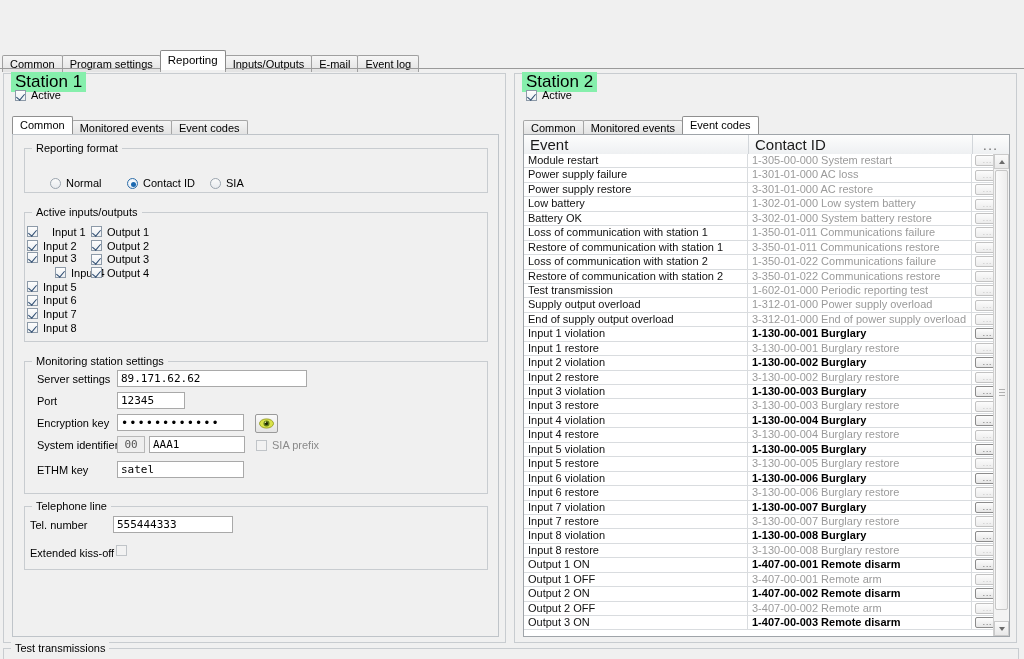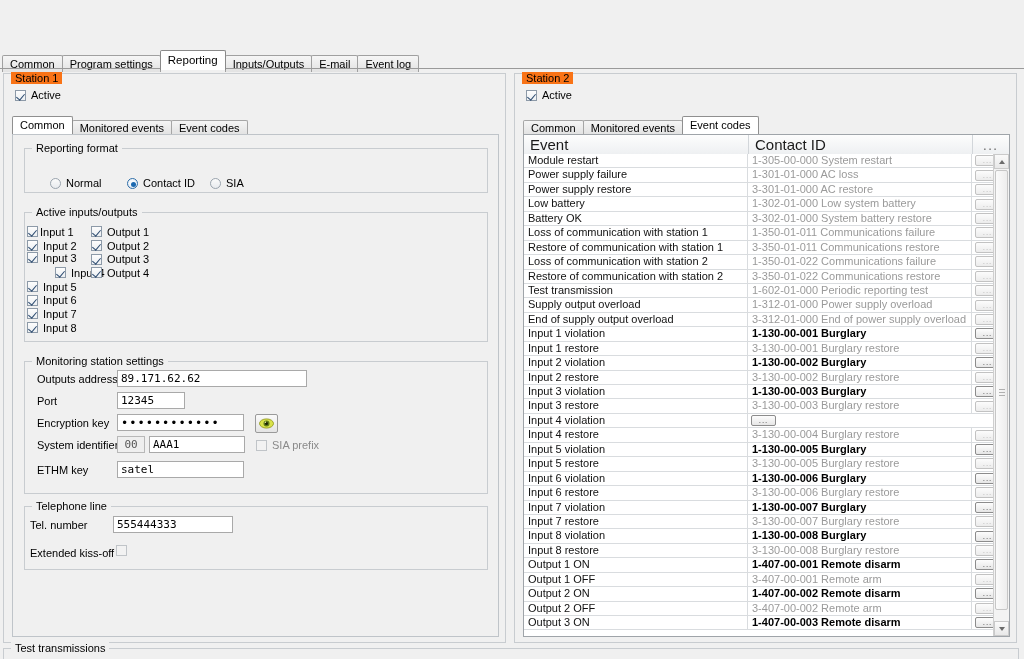--- a/index.html
+++ b/index.html
@@ -38,21 +38,21 @@
   .grp>.cap{
     position:absolute;top:-7px;left:7px;background:#f0f0f0;
     padding:0 4px;font-size:11px;color:#000;white-space:nowrap;
   }
 
   
   .station{position:absolute;top:4px;width:503px;height:570px;}
   #station1{left:3px;}
   #station2{left:514px;}
   .station>.frame{position:absolute;inset:0;border:1px solid #c8ccd0;}
-  .station>.cap{position:absolute;top:-1px;left:8px;background:#f97316;padding:0 4px;font-size:11px;}
+  .station>.cap{position:absolute;top:-1px;left:8px;background:#86efac;padding:0 4px;font-size:17px;}
 
   .activerow{position:absolute;left:12px;top:16px;display:flex;align-items:center;gap:5px;}
 
   
   .cb{
     width:11px;height:11px;box-sizing:border-box;
     border:1px solid #8d9aa8;background:linear-gradient(#fdfdfd,#eceff2);
     position:relative;flex:0 0 auto;
   }
   .cb.checked::after{
@@ -195,21 +195,21 @@
           <div style="position: absolute; left: 160px; top: 0px; display: flex; align-items: center; gap: 5px; white-space: nowrap;">
             <span class="rb"></span>
             <span>SIA</span>
           </div>
         </div>
 
       <div class="grp" style="left:21px;top:139px;width:462px;height:128px;">
         <span class="cap">Active inputs/outputs</span>
       </div>
       <div id="io-inputs" style="position:absolute;left:24px;top:152px;">
-          <div style="display: flex; align-items: center; gap: 2px; height: 13.7px; white-space: nowrap;">
+          <div style="display: flex; align-items: center; gap: 14px; height: 13.7px; white-space: nowrap;">
             <span class="cb checked"></span>
             <span>Input 1</span>
           </div>
           <div style="display: flex; align-items: center; gap: 5px; height: 13.7px; white-space: nowrap;">
             <span class="cb checked"></span>
             <span>Input 2</span>
           </div>
           <div style="display: flex; align-items: flex-start; gap: 5px; height: 13.7px; white-space: nowrap;">
             <span class="cb checked"></span>
             <span>Input 3</span>
@@ -250,21 +250,21 @@
           </div>
           <div style="display: flex; align-items: center; gap: 5px; height: 13.7px; white-space: nowrap;">
             <span class="cb checked"></span>
             <span>Output 4</span>
           </div>
         </div>
 
       <div class="grp" style="left:21px;top:288px;width:462px;height:131px;">
         <span class="cap">Monitoring station settings</span>
       </div>
-      <span class="lbl" style="left:34px;top:300px;">Outputs address</span>
+      <span class="lbl" style="left:34px;top:300px;">Server settings</span>
       <input class="inp" style="left: 114px; top: 297px; width: 190px;" value="89.171.62.62">
 
       <span class="lbl" style="left:34px;top:322px;">Port</span>
       <input class="inp" style="left: 114px; top: 319px; width: 68px;" value="12345">
 
       <span class="lbl" style="left:34px;top:344px;">Encryption key</span>
       <input class="inp pwd" style="left: 114px; top: 341px; width: 127px;" value="••••••••••••">
       <div class="eyebtn" style="left:252px;top:341px;">
         <svg width="15" height="11" viewBox="0 0 15 11">
           <ellipse cx="7.5" cy="5.5" rx="7" ry="4.6" fill="#d9e24a" stroke="#8a9310" stroke-width="0.8"></ellipse>
@@ -437,20 +437,21 @@
             </div>
             <div class="trow">
               <div class="c-event">Input 3 restore</div>
               <div class="c-code">3-130-00-003 Burglary restore</div>
               <div class="c-btn">
                 <div class="dots">...</div>
               </div>
             </div>
             <div class="trow">
               <div class="c-event">Input 4 violation</div>
+              <div class="c-code bold">1-130-00-004 Burglary</div>
               <div class="c-btn">
                 <div class="dots on">...</div>
               </div>
             </div>
             <div class="trow">
               <div class="c-event">Input 4 restore</div>
               <div class="c-code">3-130-00-004 Burglary restore</div>
               <div class="c-btn">
                 <div class="dots">...</div>
               </div>

